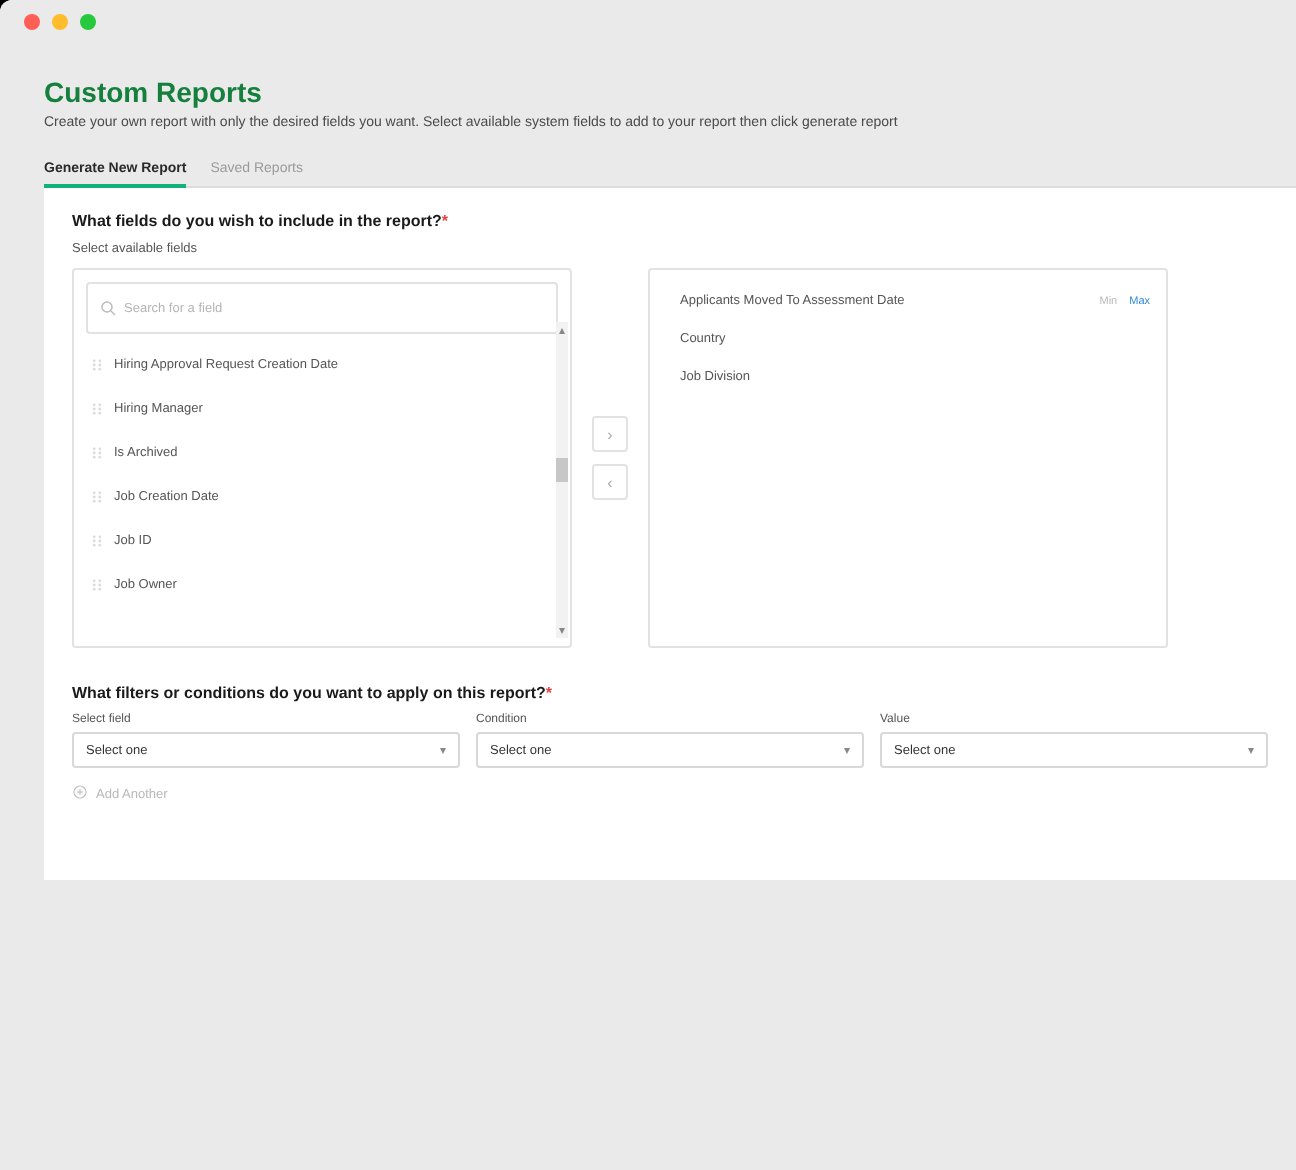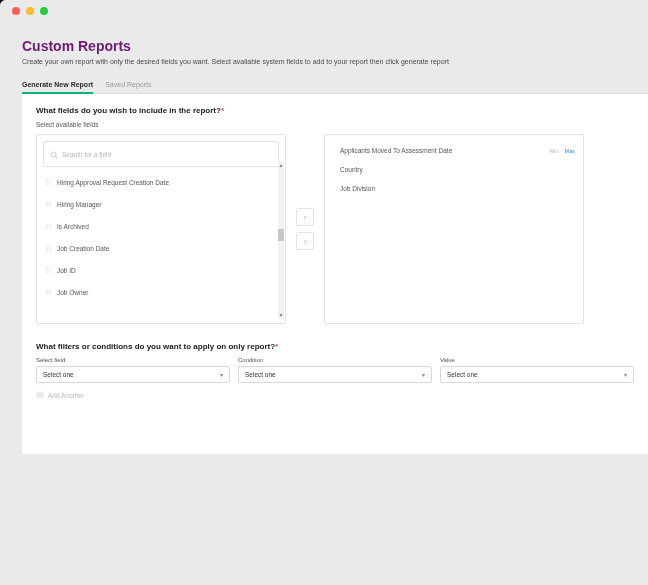--- a/index.html
+++ b/index.html
@@ -4,27 +4,27 @@
 <style>
 * { box-sizing: border-box; margin: 0; padding: 0; }
 body { font-family: -apple-system, BlinkMacSystemFont, "Segoe UI", Arial, sans-serif; background: #000; width: 648px; height: 585px; overflow: hidden; }
 .window { width: 648px; height: 585px; background: #eaeaea; border-radius: 6px 0 0 0; overflow: hidden; }
 .titlebar { height: 22px; display: flex; align-items: center; padding-left: 12px; gap: 6px; background: #eaeaea; }
 .dot { width: 8px; height: 8px; border-radius: 50%; }
 .dot.r { background: #ff5f56; }
 .dot.y { background: #ffbd2e; }
 .dot.g { background: #27c93f; }
 .content { padding: 16px 0 0 22px; }
-.page-title { font-size: 14px; font-weight: 700; color: #701a75; margin-bottom: 4px; }
+.page-title { font-size: 14px; font-weight: 700; color: #15803d; margin-bottom: 4px; }
 .page-desc { font-size: 7px; color: #4a4a4a; margin-bottom: 12px; }
 .tabs { display: flex; gap: 12px; border-bottom: 1px solid #ddd; margin-bottom: 0; }
 .tab { font-size: 7px; color: #9a9a9a; padding: 4px 0 5px; cursor: pointer; position: relative; }
 .tab.active { color: #2a2a2a; font-weight: 600; }
 .tab.active::after { content: ""; position: absolute; left: 0; right: 0; bottom: -1px; height: 2px; background: #11b17e; }
-.card { background: #fff; padding: 12px 14px 36px; margin-right: 0; }
+.card { background: #fff; padding: 12px 14px 20px; margin-right: 0; }
 .section-title { font-size: 8px; font-weight: 700; color: #1a1a1a; margin-bottom: 6px; }
 .req { color: #e53e3e; }
 .sub-label { font-size: 6.5px; color: #555; margin-bottom: 6px; }
 .dual { display: flex; gap: 8px; align-items: stretch; }
 .listbox { border: 1px solid #e2e2e2; border-radius: 2px; padding: 6px; width: 250px; height: 190px; display: flex; flex-direction: column; position: relative; }
 .listbox.right { width: 260px; padding: 6px 8px; }
 .search { display: flex; align-items: center; border: 1px solid #e2e2e2; border-radius: 2px; padding: 3px 6px; margin-bottom: 4px; gap: 4px; }
 .search svg { width: 8px; height: 8px; }
 .search-input { border: none; outline: none; font-size: 6.5px; color: #333; flex: 1; }
 .search-input::placeholder { color: #b5b5b5; }
@@ -222,21 +222,21 @@
                   <circle cx="7" cy="8" r="1" fill="#999"></circle>
                 </svg></span>
             <span>Job Division</span>
           </div>
         </div>
       </div>
 
       <div class="section-gap"></div>
 
       <div class="section-title">
-        <span>What filters or conditions do you want to apply on only report?</span><span class="req">*</span>
+        <span>What filters or conditions do you want to apply on this report?</span><span class="req">*</span>
       </div>
       <div class="filters-row">
         <div class="fcol">
           <div class="fcol-label">Select field</div>
           <div class="select">
             <span>Select one</span>
             <span class="chev">▾</span>
           </div>
         </div>
         <div class="fcol">

